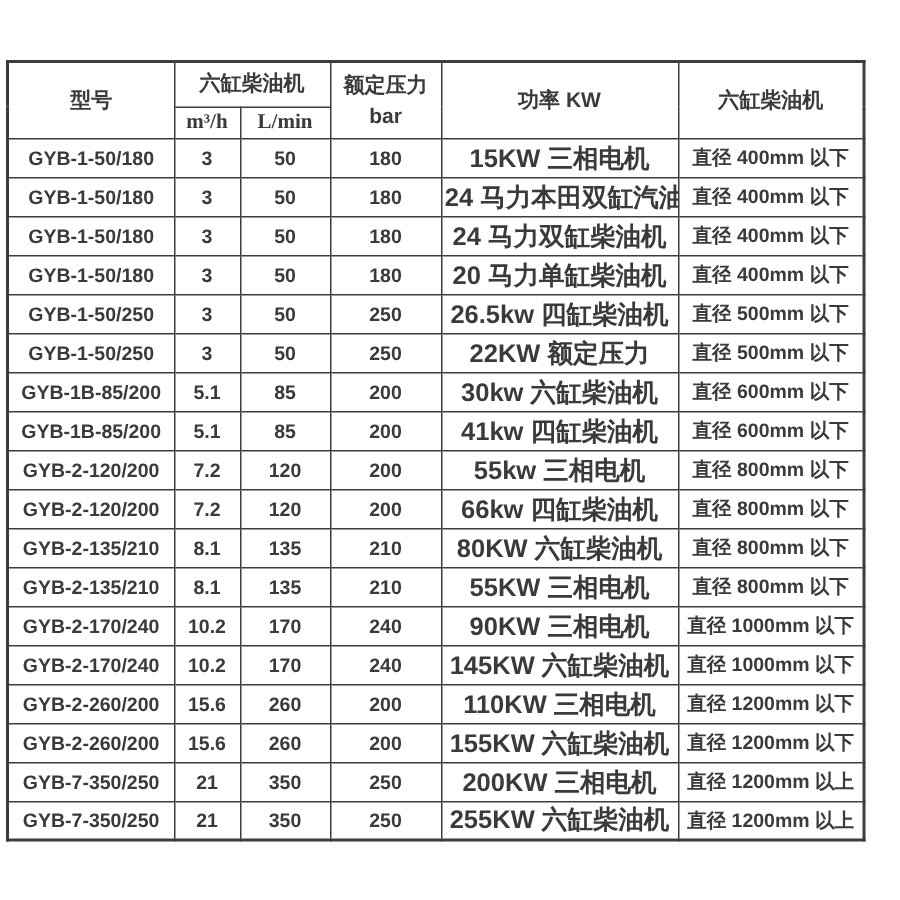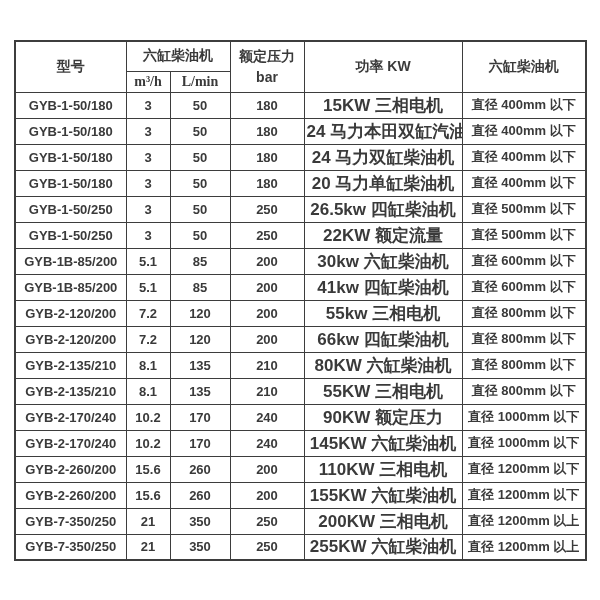--- a/index.html
+++ b/index.html
@@ -12,21 +12,21 @@
   }
   .page {
     position: relative;
     width: 600px;
     height: 600px;
     background: #ffffff;
     overflow: hidden;
   }
   .table-wrap {
     position: absolute;
-    left: 14px;
+    left: 4px;
     top: 40px;
   }
   table.spec {
     border-collapse: collapse;
     table-layout: fixed;
     width: 571px;
     border: 2px solid #3d3d3d;
   }
   table.spec th, table.spec td {
     border: 1px solid #3d3d3d;
@@ -126,21 +126,21 @@
     <td data-field="lmin">50</td>
     <td data-field="bar">250</td>
     <td data-field="power">26.5kw 四缸柴油机</td>
     <td data-field="pipe">直径 500mm 以下</td>
   </tr>
           <tr>
     <td data-field="model">GYB-1-50/250</td>
     <td data-field="m3h">3</td>
     <td data-field="lmin">50</td>
     <td data-field="bar">250</td>
-    <td data-field="power">22KW 额定流量</td>
+    <td data-field="power">22KW 额定压力</td>
     <td data-field="pipe">直径 500mm 以下</td>
   </tr>
           <tr>
     <td data-field="model">GYB-1B-85/200</td>
     <td data-field="m3h">5.1</td>
     <td data-field="lmin">85</td>
     <td data-field="bar">200</td>
     <td data-field="power">30kw 六缸柴油机</td>
     <td data-field="pipe">直径 600mm 以下</td>
   </tr>
@@ -182,21 +182,21 @@
     <td data-field="lmin">135</td>
     <td data-field="bar">210</td>
     <td data-field="power">55KW 三相电机</td>
     <td data-field="pipe">直径 800mm 以下</td>
   </tr>
           <tr>
     <td data-field="model">GYB-2-170/240</td>
     <td data-field="m3h">10.2</td>
     <td data-field="lmin">170</td>
     <td data-field="bar">240</td>
-    <td data-field="power">90KW 额定压力</td>
+    <td data-field="power">90KW 三相电机</td>
     <td data-field="pipe">直径 1000mm 以下</td>
   </tr>
           <tr>
     <td data-field="model">GYB-2-170/240</td>
     <td data-field="m3h">10.2</td>
     <td data-field="lmin">170</td>
     <td data-field="bar">240</td>
     <td data-field="power">145KW 六缸柴油机</td>
     <td data-field="pipe">直径 1000mm 以下</td>
   </tr>

